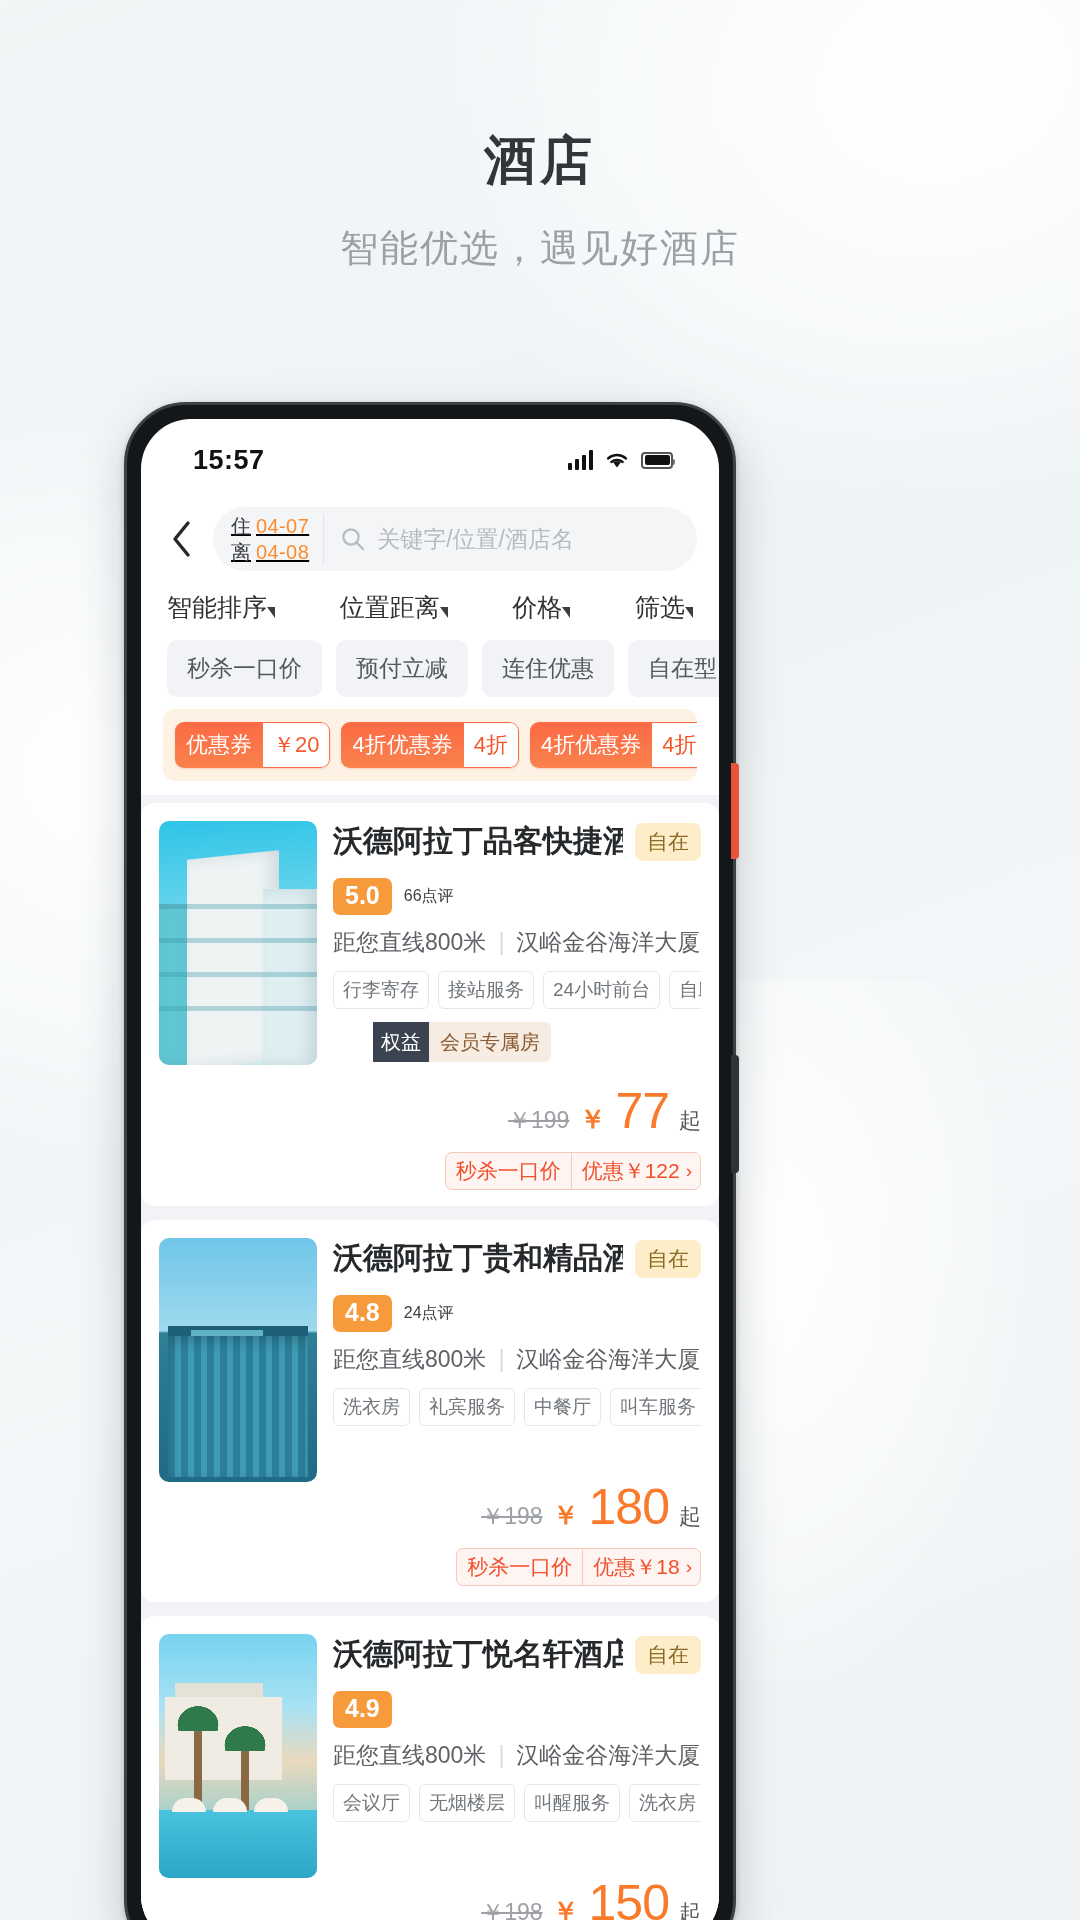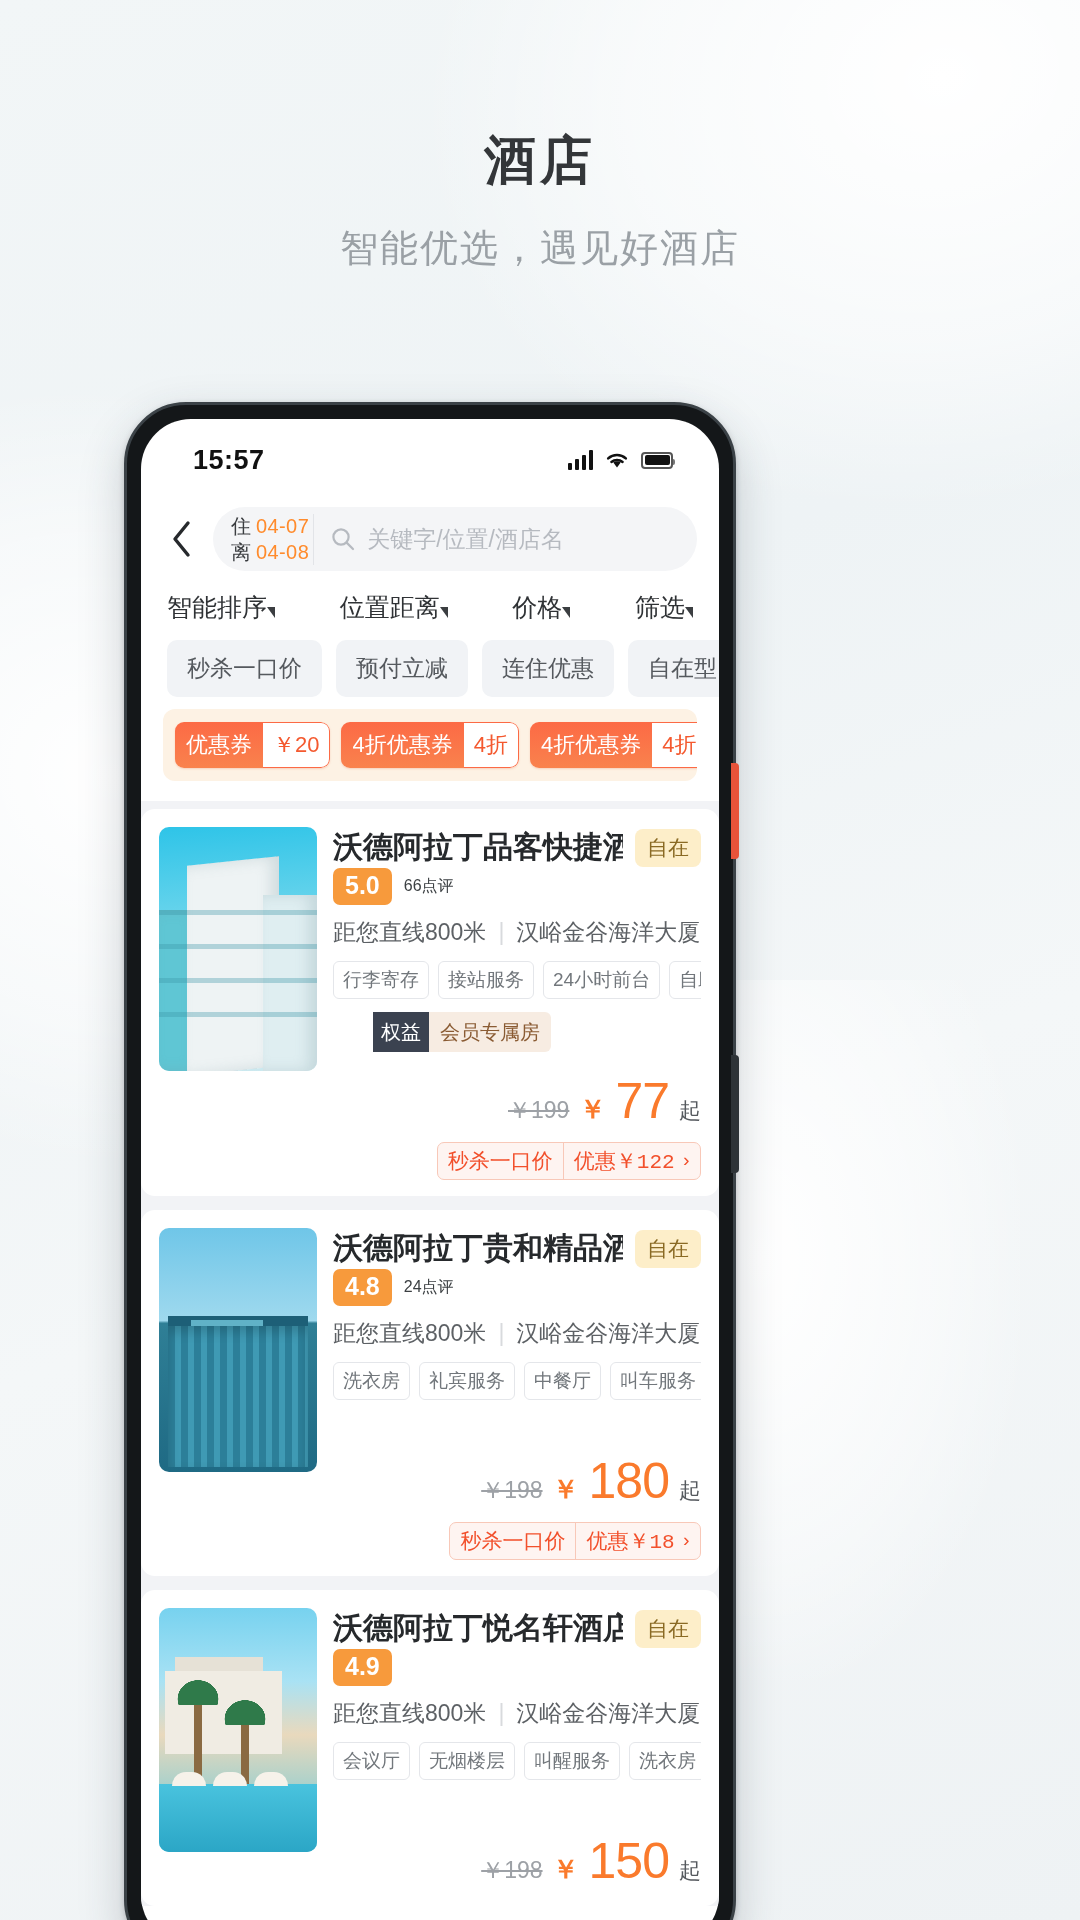--- a/index.html
+++ b/index.html
@@ -118,23 +118,24 @@
   }
   .back-btn svg { display:block; }
   .searchbar {
     flex: 1 1 auto; height: 64px;
     background: #f4f5f7; border-radius: 34px;
     display: flex; align-items: center;
     padding: 0 4px 0 18px;
   }
   .dates {
     display:flex; flex-direction: column; justify-content:center;
-    gap: 1px; padding-right: 4px;
+    gap: 1px; padding-right: 14px;
     border-right: 1px solid #e2e4e8;
     flex: 0 0 auto;
+    text-decoration: underline;
   }
   .date-line { font-size: 20px; line-height: 1.25; white-space: nowrap; }
   .date-label { color: #3a3d40; }
   .date-value { color: #ff8b2c; margin-left: 5px; letter-spacing: 0.4px; }
   .search-field {
     display:flex; align-items:center; gap: 11px; padding-left: 16px;
     flex: 1 1 auto; min-width: 0;
   }
   .search-ph { font-size: 23px; color: #b6bac0; white-space: nowrap; }
 
@@ -163,21 +164,21 @@
   }
   .chip {
     flex: 0 0 auto;
     background: #f1f3f6; border-radius: 10px;
     padding: 13px 20px;
     font-size: 23px; color: #55595e; white-space: nowrap;
   }
 
   
   .coupon-wrap {
-    margin: 0 22px 20px 22px;
+    margin: 0 22px 14px 22px;
     background: #fdf2e4; border-radius: 12px;
     padding: 13px 12px;
     display: flex; align-items: center; gap: 11px;
     overflow: hidden;
   }
   .coupon {
     flex: 0 0 auto;
     display: flex; align-items: stretch;
     border-radius: 9px; overflow: hidden;
     height: 46px;
@@ -220,21 +221,21 @@
   .hotel-name {
     font-size: 30px; font-weight: bold; color: #26292c;
     white-space: nowrap; overflow: hidden; text-overflow: clip;
   }
   .badge-zizai {
     flex: 0 0 auto;
     background: #fdeec9; color: #8a6a24;
     font-size: 21px; border-radius: 8px;
     padding: 5px 12px; white-space: nowrap;
   }
-  .score-row { display:flex; align-items:center; gap: 12px; margin-top: 0; }
+  .score-row { display:flex; align-items:center; gap: 12px; margin-top: 16px; }
   .score {
     background: #f79a3c; color: #fff; font-size: 25px; font-weight: bold;
     border-radius: 7px; padding: 3px 12px 5px 12px;
   }
   .score-cnt { font-size: 16px; color: #3c4043; }
   .dist-row {
     margin-top: 12px; font-size: 23px; color: #5d6165;
     display: flex; align-items: center; gap: 12px;
     white-space: nowrap; overflow: hidden;
   }
@@ -275,21 +276,21 @@
     display: flex; align-items: stretch; height: 38px;
     border: 1px solid #f8c8b8; border-radius: 7px;
     background: #fef4f1; overflow: hidden;
   }
   .promo-a {
     color: #f2502c; font-size: 21px; display:flex; align-items:center;
     padding: 0 10px; border-right: 1px solid #f8c8b8; white-space: nowrap;
   }
   .promo-b {
     color: #f2502c; font-size: 21px; display:flex; align-items:center;
-    padding: 0 8px 0 10px; white-space: nowrap; font-family: Liberation Mono, monospace;
+    padding: 0 8px 0 10px; white-space: nowrap;
   }
   .promo-arrow { font-size: 19px; color: #f2502c; margin-left: 6px; }
 
   
   .img-a { background: linear-gradient(175deg,#2ec4e8 0%, #6fd6ec 40%, #cfe9ef 100%); width:100%; height:100%; position:relative; }
   .img-a .bld {
     position:absolute; background:#eef3f4;
     box-shadow: inset -8px 0 14px rgba(120,150,160,0.25);
   }
   .img-a .b1 { left: 18%; top: 14%; width: 58%; height: 86%; transform: skewY(-6deg); }

